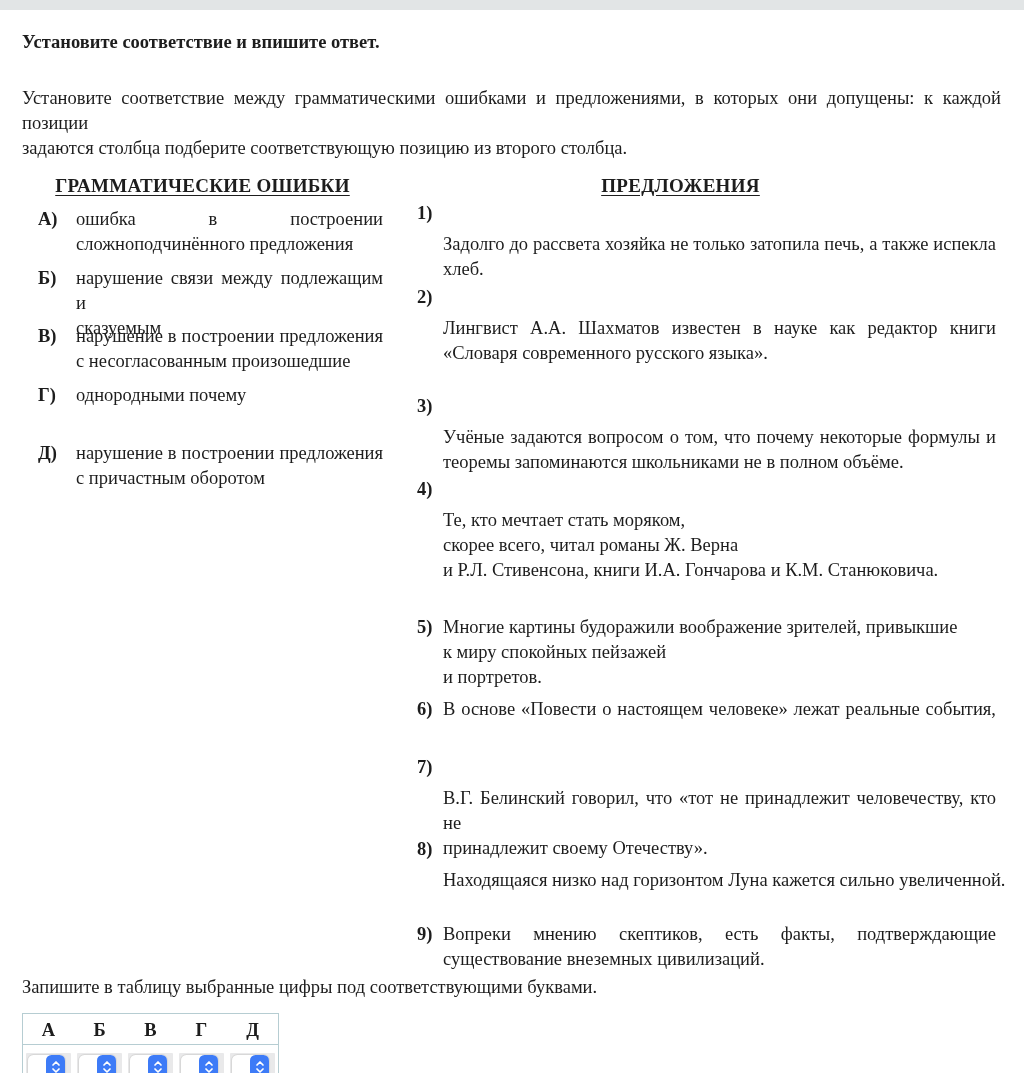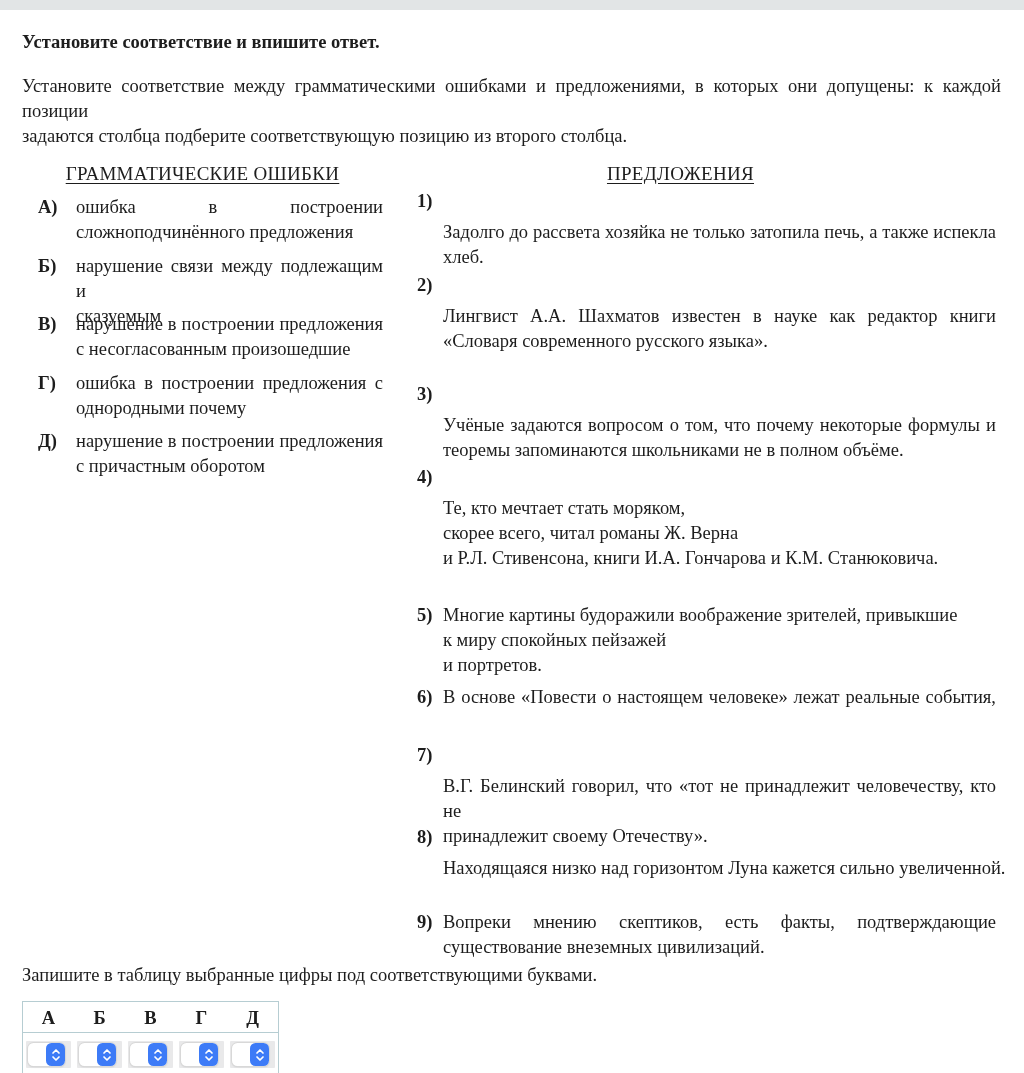--- a/index.html
+++ b/index.html
@@ -5,27 +5,27 @@
   * { margin:0; padding:0; box-sizing:border-box; }
   html,body { background:#fff; }
   #canvas {
     position:relative; width:1024px; height:1073px; overflow:hidden; background:#ffffff;
     font-family:"Liberation Serif","DejaVu Serif",serif;
     font-size:18.5px; line-height:25px; color:#1d1d1d;
   }
   #topbar { position:absolute; left:0; top:0; width:1024px; height:10px; background:#e2e5e6; }
   #content { position:absolute; left:22px; top:10px; width:979px; }
   .heading { margin-top:20px; font-weight:bold; }
-  #intro { margin-top:19px; }
+  #intro { margin-top:31px; }
   .ln { display:block; }
   .ln.nw { white-space:nowrap; }
   .ln.j { text-align:justify; text-align-last:justify; }
   #columns { position:relative; margin-top:12px; height:800px; }
   .col-header {
-    position:absolute; top:0; font-weight:normal; text-decoration:underline;
+    position:absolute; top:0; font-weight:bold; text-decoration:underline;
     text-underline-offset:3px; text-align:center; font-size:19px; letter-spacing:0.3px;
   }
   #left-header { left:0; width:361px; }
   #right-header { left:372px; width:573px; }
   .l-item { position:absolute; left:0; width:361px; }
   .l-item .lbl { position:absolute; left:16px; top:0; font-weight:bold; }
   .l-item .txt { margin-left:54px; width:307px; }
   .r-item { position:absolute; left:395px; width:579px; }
   .r-item .lbl { position:absolute; left:0; top:0; font-weight:bold; }
   .r-item .txt { margin-left:26px; width:553px; }
@@ -85,21 +85,20 @@
         <div class="l-item" style="top: 151px;">
           <span class="lbl">В)</span>
           <div class="txt">
             <div class="ln j">нарушение в построении предложения</div>
             <div class="ln nw">с несогласованным произошедшие</div>
           </div>
         </div>
         <div class="l-item" style="top: 210px;">
           <span class="lbl">Г)</span>
           <div class="txt">
-            <div class="ln j">ошибка в построении предложения с</div>
             <div class="ln nw">однородными почему</div>
           </div>
         </div>
         <div class="l-item" style="top: 268px;">
           <span class="lbl">Д)</span>
           <div class="txt">
             <div class="ln j">нарушение в построении предложения</div>
             <div class="ln nw">с причастным оборотом</div>
           </div>
         </div>

